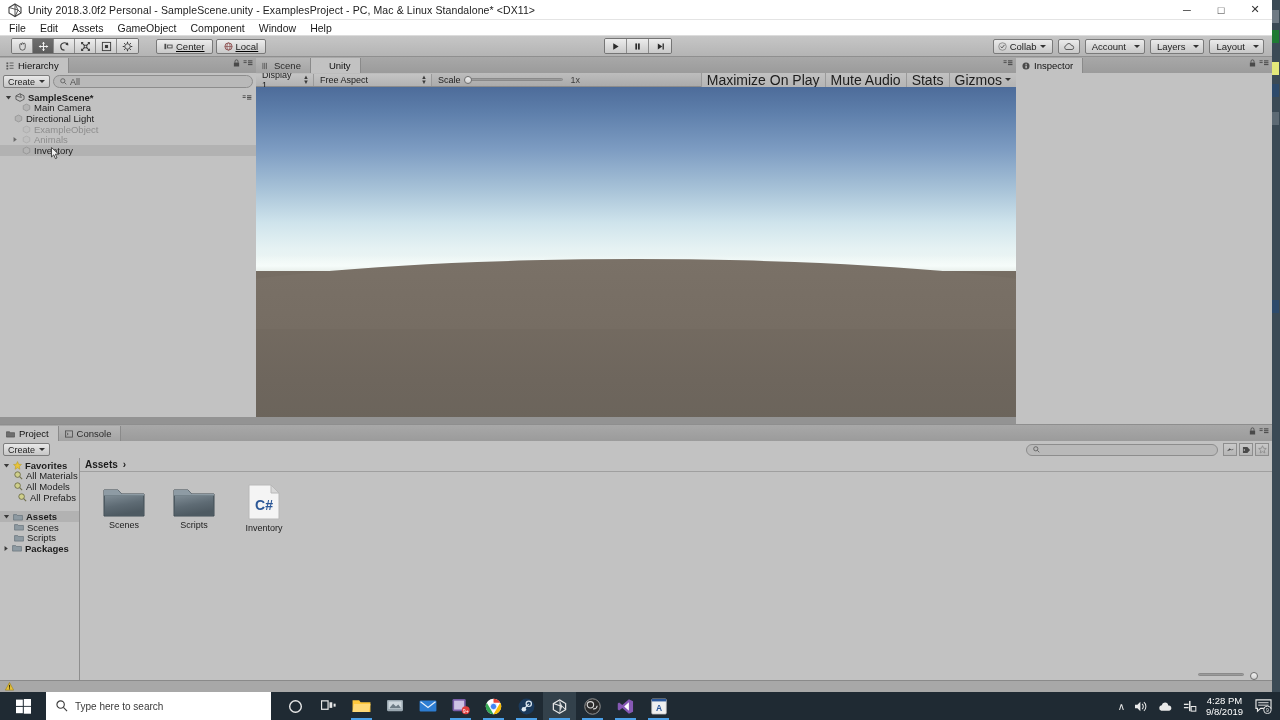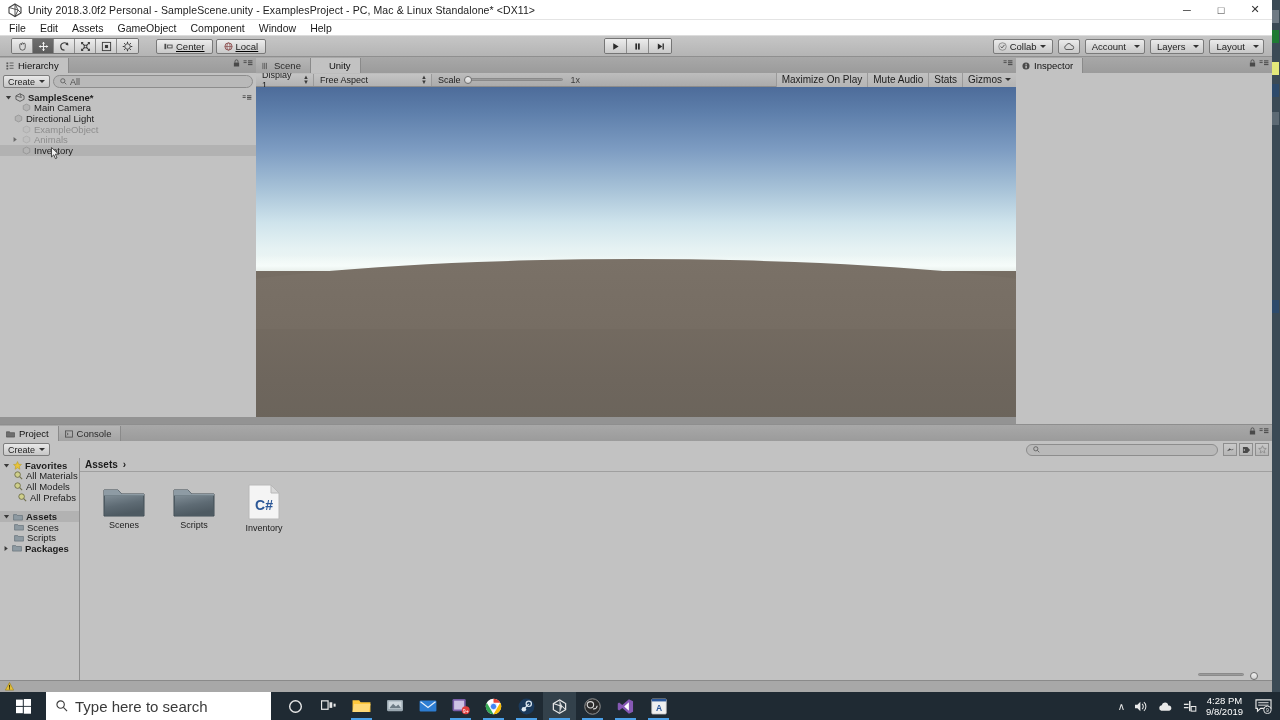--- a/index.html
+++ b/index.html
@@ -100,21 +100,21 @@
   .gvsel { height:12px; border-right:1px solid #9a9a9a; display:flex; align-items:center;
            padding:0 4px 0 6px; justify-content:space-between; gap:6px; background:linear-gradient(#c4c4c4,#b2b2b2);}
   .gvsel .up-down { font-size:6px; line-height:5px; color:#3a3a3a; display:flex; flex-direction:column;}
   .scale-label { padding:0 4px 0 6px; }
   .scale-track { height:3px; background:#9a9a9a; border:1px solid #8a8a8a; border-radius:2px;
                  width:98px; position:relative; }
   .scale-knob { position:absolute; left:-2px; top:-3.5px; width:8px; height:8px; border-radius:50%;
                 background:linear-gradient(#f2f2f2,#cfcfcf); border:1px solid #6f6f6f; }
   .gv-right { margin-left:auto; display:flex; align-items:center; height:13px; }
   .gvbtn { height:20px; padding:0 5px; display:flex; align-items:center; gap:3px;
-           border-left:1px solid #9a9a9a; background:linear-gradient(#c4c4c4,#b2b2b2); font-size:10px;}
+           border-left:1px solid #9a9a9a; background:linear-gradient(#c4c4c4,#b2b2b2); font-size:14px;}
   .gameview { flex:1; background:#4a4a4a; position:relative; overflow:hidden; display:flex;
               align-items:flex-start; justify-content:center; }
   .render { position:relative; width:760px; height:339px; overflow:hidden; }
   .sky { position:absolute; left:0; top:0; right:0; height:184px;
          background:linear-gradient(#4d6c9a 0%, #5e7fab 14%, #7d9cc2 34%, #a8c3d8 56%, #cfe4ec 74%, #e6f2f3 88%, #eef6f4 97%, #dfe9e4 100%); }
   .horizon-glow { position:absolute; left:0; right:0; top:168px; height:24px;
          background:linear-gradient(rgba(255,255,255,0) 0%, rgba(246,252,250,0.95) 45%, rgba(210,216,208,0.6) 100%); }
   .ground { position:absolute; left:0; right:0; top:184px; bottom:0;
          background:linear-gradient(#766d63 0%, #746b61 30%, #6e665d 70%, #6b645b 100%); }
   .ground-curve { position:absolute; left:-22%; top:172px; width:144%; height:70px;
@@ -151,21 +151,21 @@
 
   
   .statusbar { height:12px; background:#a8a8a8; border-top:1px solid #8a8a8a; display:flex;
                align-items:center; gap:4px; padding-left:5px; flex:0 0 12px; font-size:9px; color:#1b1b1b;}
 
   
   .taskbar { position:absolute; left:0; bottom:0; width:1280px; height:28px; background:#1f2a33;
              display:flex; align-items:center; }
   .start { width:46px; height:28px; display:flex; align-items:center; justify-content:center;}
   .tsearch { width:225px; height:28px; background:#ffffff; display:flex; align-items:center;
-             gap:7px; padding-left:10px; font-size:15px; color:#3a3a3a;}
+             gap:7px; padding-left:10px; font-size:10px; color:#3a3a3a;}
   .tbicons { display:flex; align-items:center; gap:0px; margin-left:8px;}
   .tbi { width:33px; height:28px; display:flex; align-items:center; justify-content:center; position:relative;}
   .tbi.activeapp { background:#33414b; }
   .tbi .underline { position:absolute; bottom:0; left:6px; right:6px; height:2px; }
   .tray { margin-left:auto; display:flex; align-items:center; gap:9px; padding-right:6px; color:#e9e9e9;}
   .clock { font-size:9.5px; line-height:11px; text-align:center; color:#fff; }
   .notifi { width:22px; height:28px; display:flex; align-items:center; justify-content:center; position:relative;}
 </style>
 </head>
 <body>

